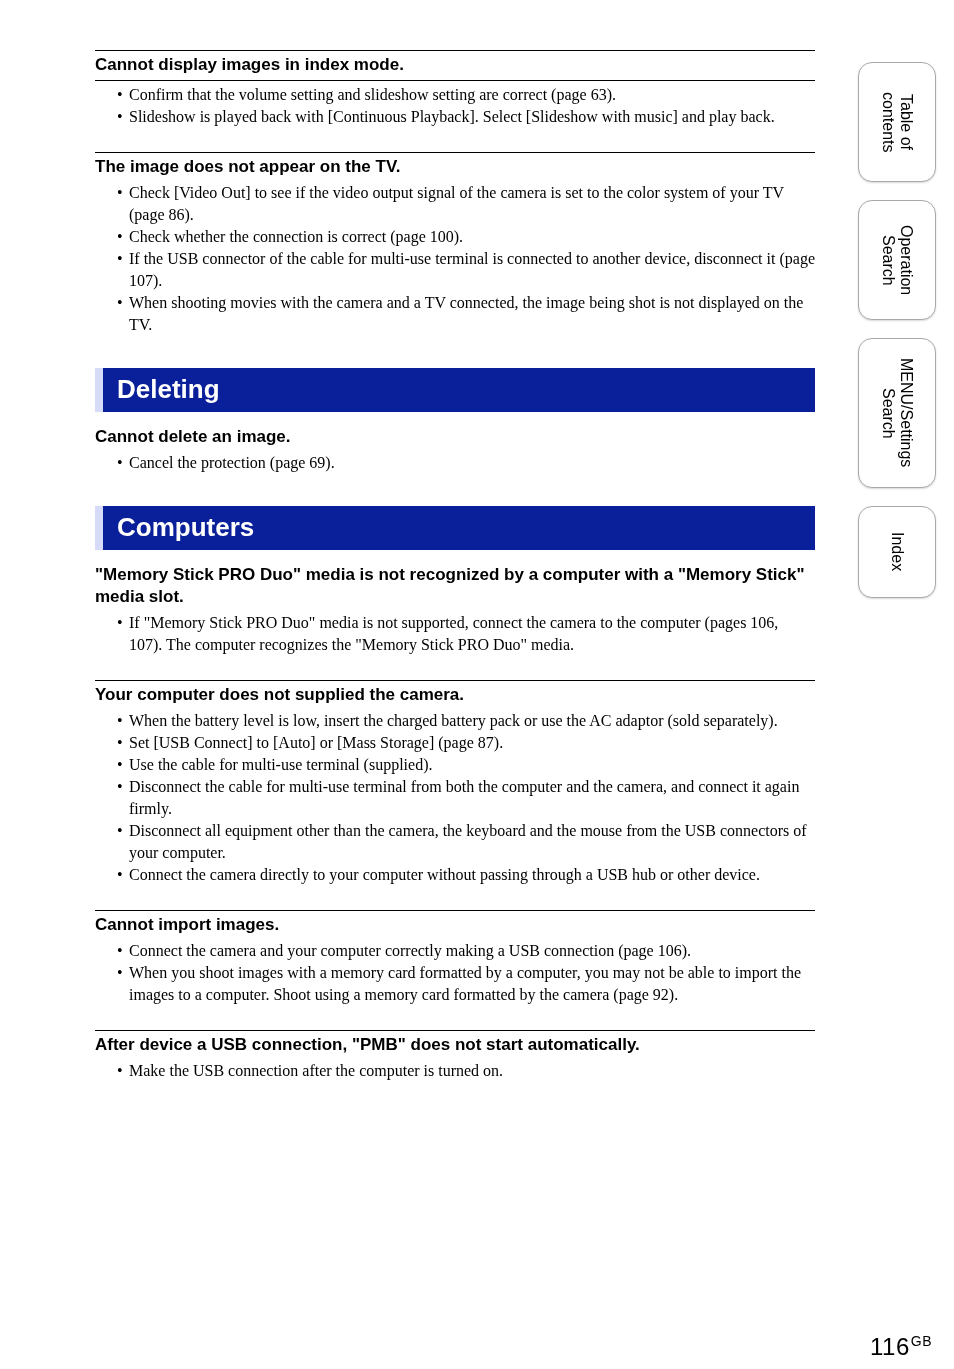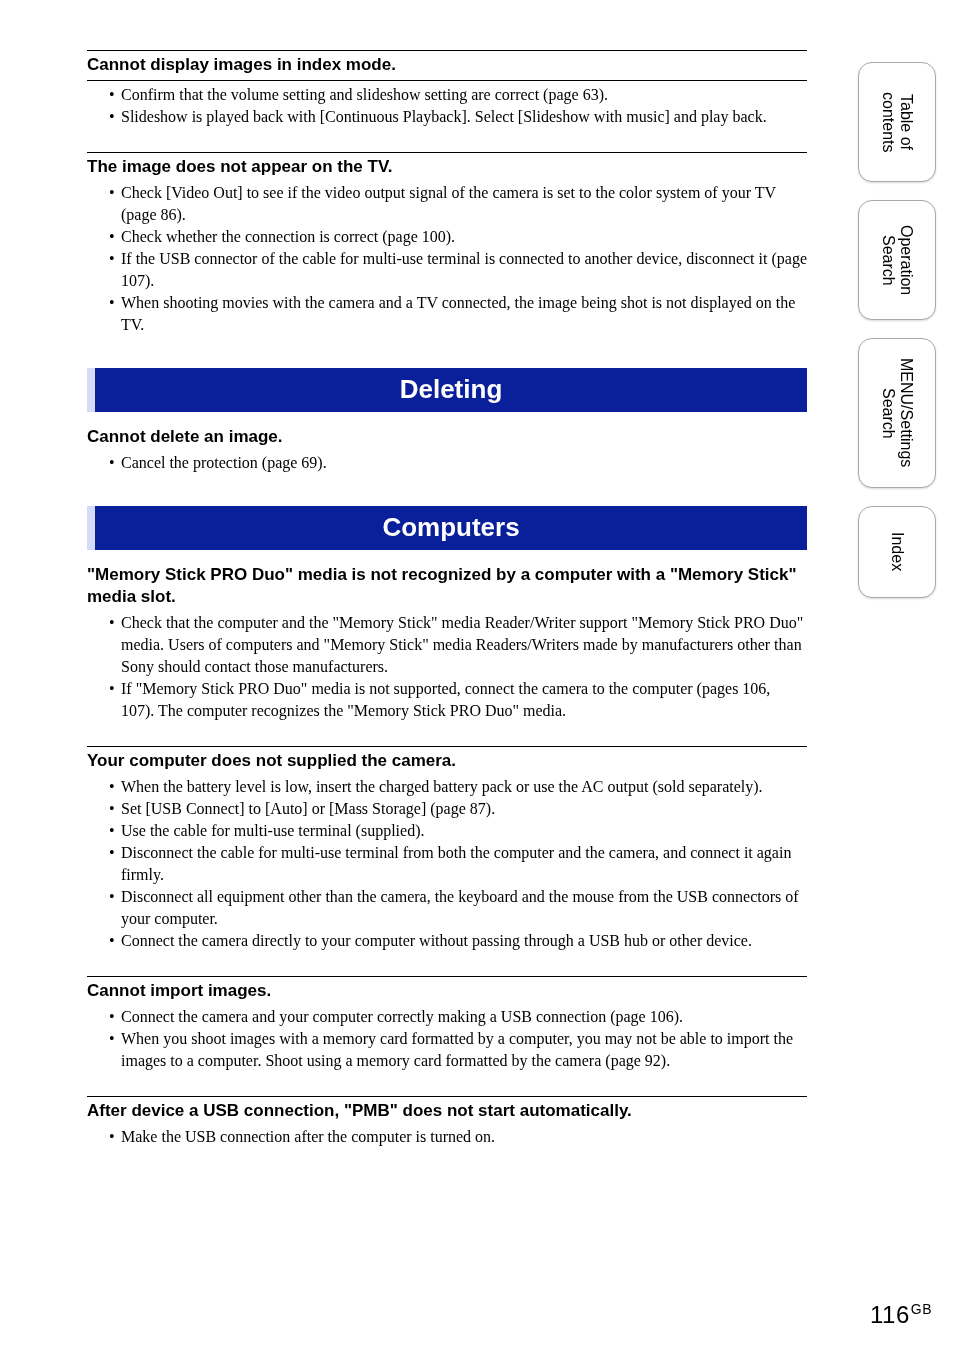--- a/index.html
+++ b/index.html
@@ -1,21 +1,21 @@
 <!DOCTYPE html>
 <html><head>
 <meta charset="utf-8">
 <style>
   * { box-sizing: border-box; margin: 0; padding: 0; }
   html, body { width: 954px; height: 1369px; background: #fff; }
   body { position: relative; font-family: "Times New Roman", Times, serif; color: #000; }
 
   .page {
     position: absolute;
-    left: 87px;
+    left: 95px;
     top: 50px;
     width: 720px;
   }
 
   .sidetabs {
     position: absolute;
     right: 18px;
     top: 62px;
     width: 78px;
     display: flex;
@@ -80,28 +80,27 @@
     background: #0a1f9a;
     color: #fff;
     font-family: Arial, Helvetica, sans-serif;
     font-weight: bold;
     font-size: 26px;
     padding: 6px 14px 7px 14px;
     border-left: 8px solid #d5dbf8;
     display: inline-block;
     width: 100%;
     margin: 8px 0 14px 0;
-    text-align: center;
   }
   .heading-wrap { margin-top: 6px; }
 
   .page-num {
     position: absolute;
     right: 22px;
-    bottom: 40px;
+    bottom: 8px;
     font-family: Arial, Helvetica, sans-serif;
     font-size: 24px;
     letter-spacing: 0.5px;
   }
   .page-num .sup {
     font-size: 14px;
     vertical-align: super;
     margin-left: 1px;
   }
 </style>
@@ -154,28 +153,27 @@
   <ul class="bullets">
     <li>Cancel the protection (page 69).</li>
   </ul>
 
   <div class="heading-wrap">
     <div class="heading-bar">Computers</div>
   </div>
 
   <div class="issue-title">"Memory Stick PRO Duo" media is not recognized by a computer with a "Memory Stick" media slot.</div>
   <ul class="bullets">
-    <li>Check that the computer and the "Memory Stick" media Reader/Writer support "Memory Stick PRO Duo" media. Users of computers and "Memory Stick" media Readers/Writers made by manufacturers other than Sony should contact those manufacturers.</li>
     <li>If "Memory Stick PRO Duo" media is not supported, connect the camera to the computer (pages 106, 107). The computer recognizes the "Memory Stick PRO Duo" media.</li>
   </ul>
 
   <hr class="section-rule">
   <div class="issue-title">Your computer does not supplied the camera.</div>
   <ul class="bullets">
-    <li>When the battery level is low, insert the charged battery pack or use the AC output (sold separately).</li>
+    <li>When the battery level is low, insert the charged battery pack or use the AC adaptor (sold separately).</li>
     <li>Set [USB Connect] to [Auto] or [Mass Storage] (page 87).</li>
     <li>Use the cable for multi-use terminal (supplied).</li>
     <li>Disconnect the cable for multi-use terminal from both the computer and the camera, and connect it again firmly.</li>
     <li>Disconnect all equipment other than the camera, the keyboard and the mouse from the USB connectors of your computer.</li>
     <li>Connect the camera directly to your computer without passing through a USB hub or other device.</li>
   </ul>
 
   <hr class="section-rule">
   <div class="issue-title">Cannot import images.</div>
   <ul class="bullets">

